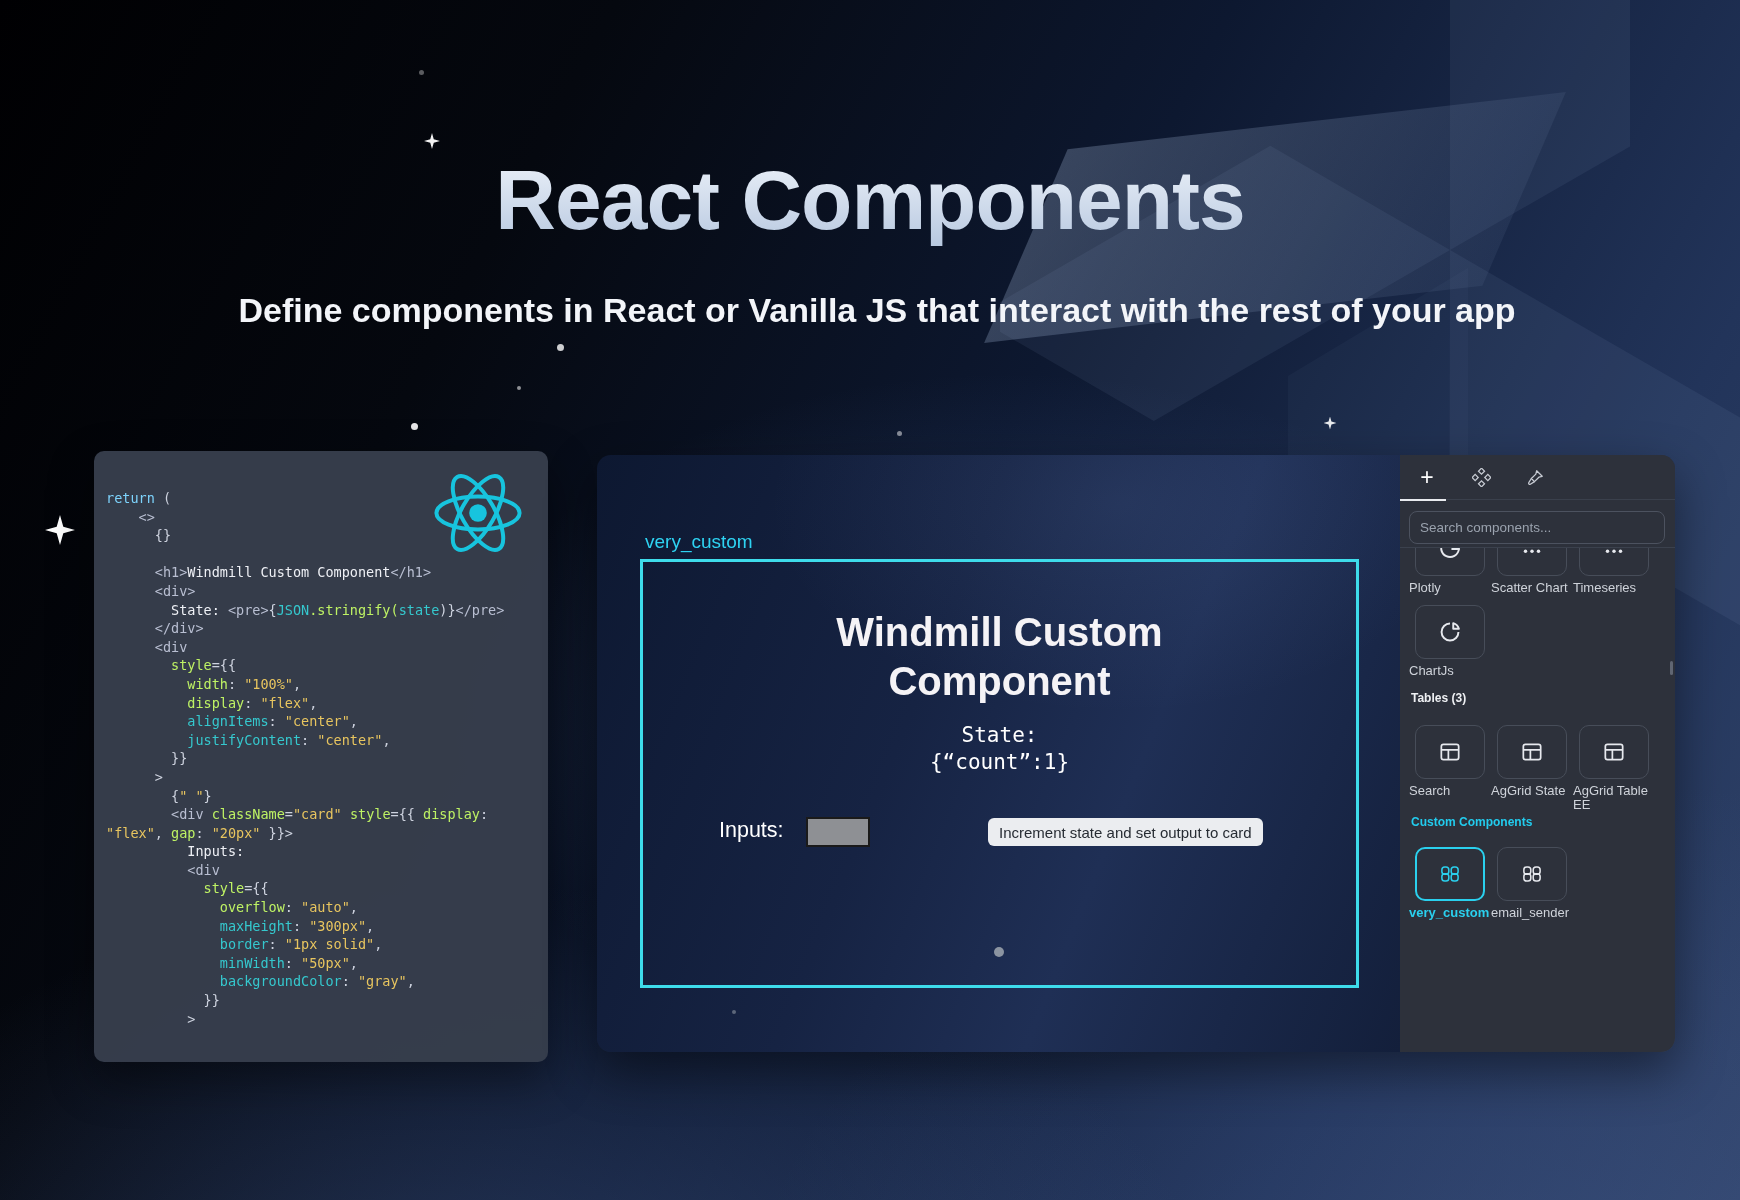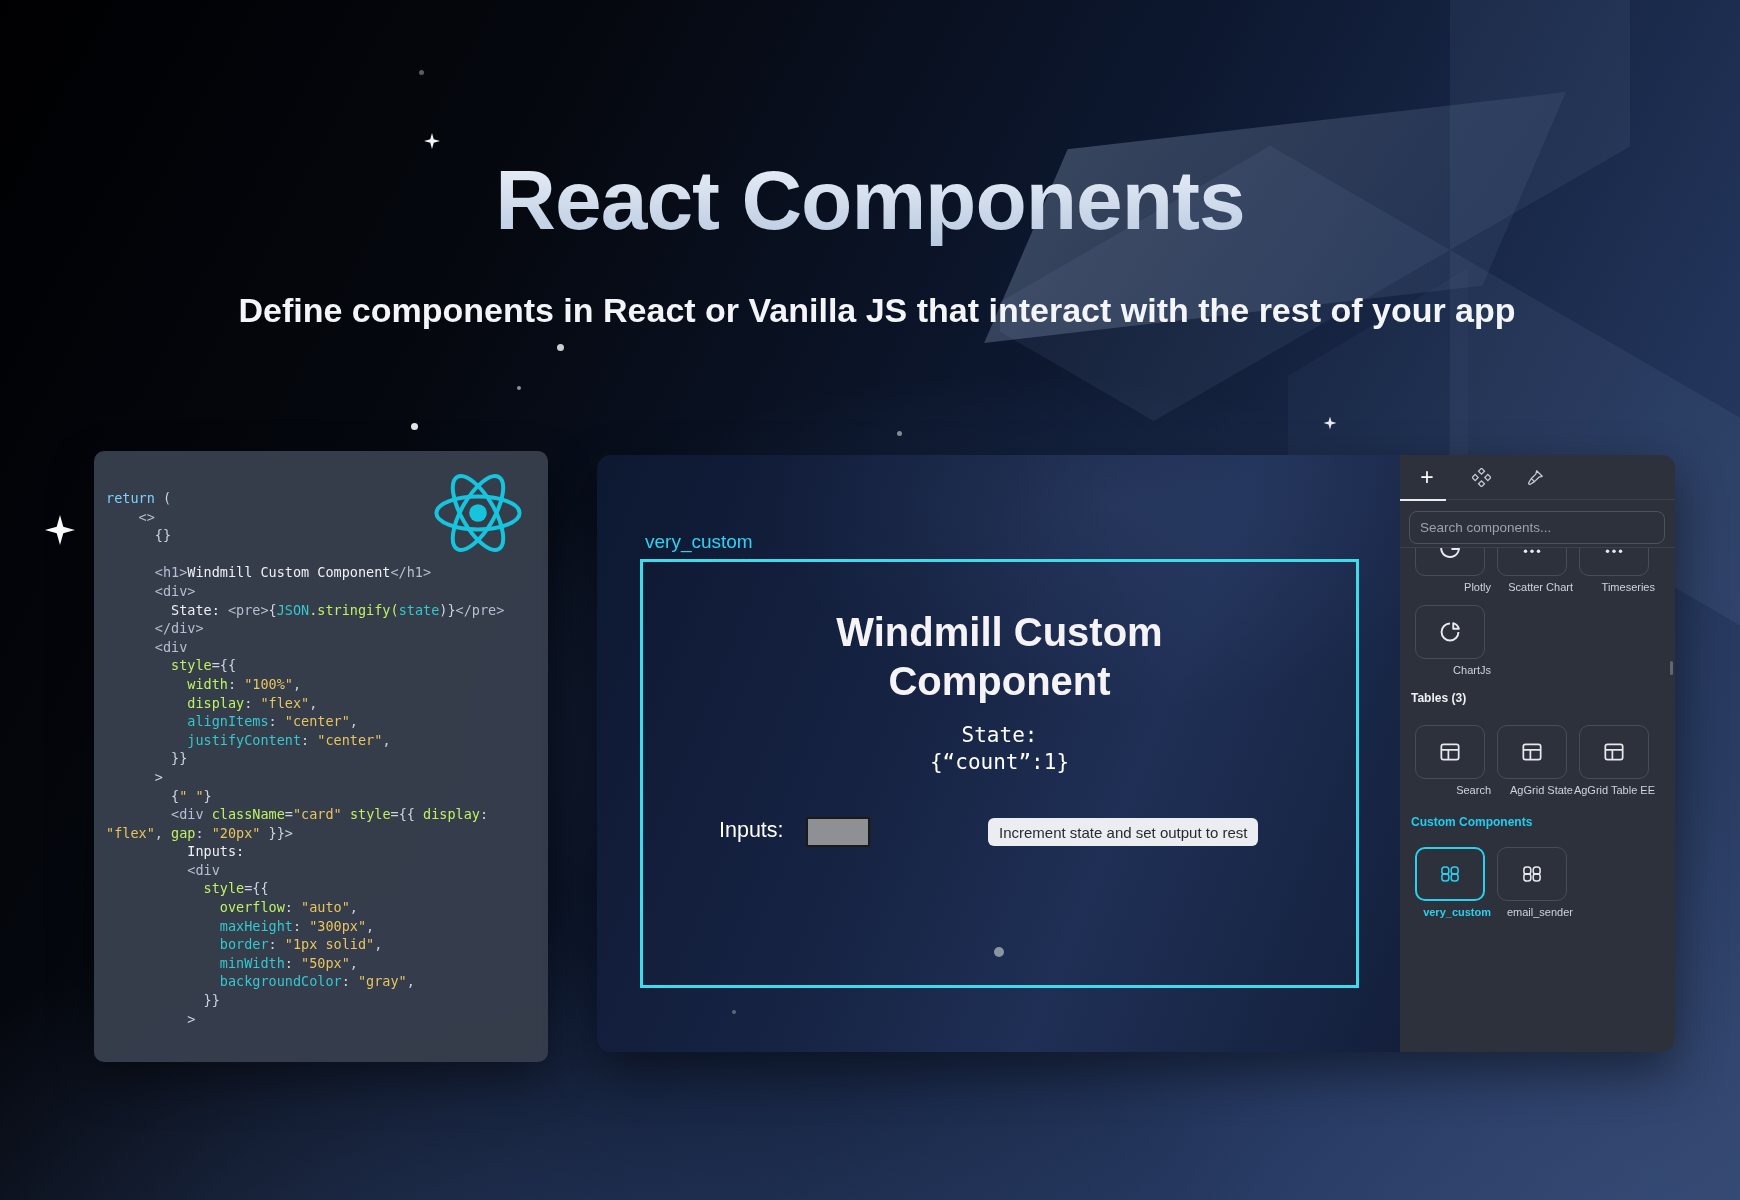--- a/index.html
+++ b/index.html
@@ -98,21 +98,21 @@
   .sb-cellwrap{width:82px;display:flex;flex-direction:column;align-items:center;}
   .sb-card{
     width:70px;height:54px;border:1px solid #474d59;border-radius:10px;
     display:flex;align-items:center;justify-content:center;color:#e7e9ee;cursor:pointer;
   }
   .sb-card svg{width:26px;height:26px;}
   .sb-card.sel{border:2px solid #2ad0ee;color:#2ad0ee;}
   .sb-lab{
     position:absolute;left:0;display:flex;
   }
-  .sb-labcell{width:82px;text-align:right;font-size:11px;line-height:13.5px;color:#cfd3da;}
+  .sb-labcell{width:82px;text-align:left;font-size:13px;line-height:13.5px;color:#cfd3da;}
   .sb-labcell.sel{color:#2ad0ee;font-weight:700;}
   .sb-heading{position:absolute;left:2px;font-size:12px;font-weight:700;color:#eef0f3;}
   .sb-heading.cyan{color:#22ccee;}
   .sb-thumb{position:absolute;right:2px;top:206px;width:3px;height:14px;border-radius:2px;background:#6a707c;opacity:.85;z-index:4;}
 </style>
 </head>
 <body>
 
 <div class="stage">
 
@@ -164,21 +164,21 @@
 
       <div class="comp-box">
         <h2 class="comp-heading">Windmill Custom Component</h2>
         <div class="comp-state">
           <div>State:</div>
           <div>{“count”:1}</div>
         </div>
         <div class="inputs-row">
           <span class="inputs-label">Inputs:</span>
           <span class="input-box"></span>
-          <button class="inc-btn">Increment state and set output to rest</button>
+          <button class="inc-btn">Increment state and set output to card</button>
         </div>
       </div>
 
       <div class="handle-dot"></div>
       <div class="handle-dot small"></div>
     </div>
 
     <aside class="sidebar">
       <div class="sb-scroll" id="sbScroll">
           <div class="sb-row" style="top: 67px;">

